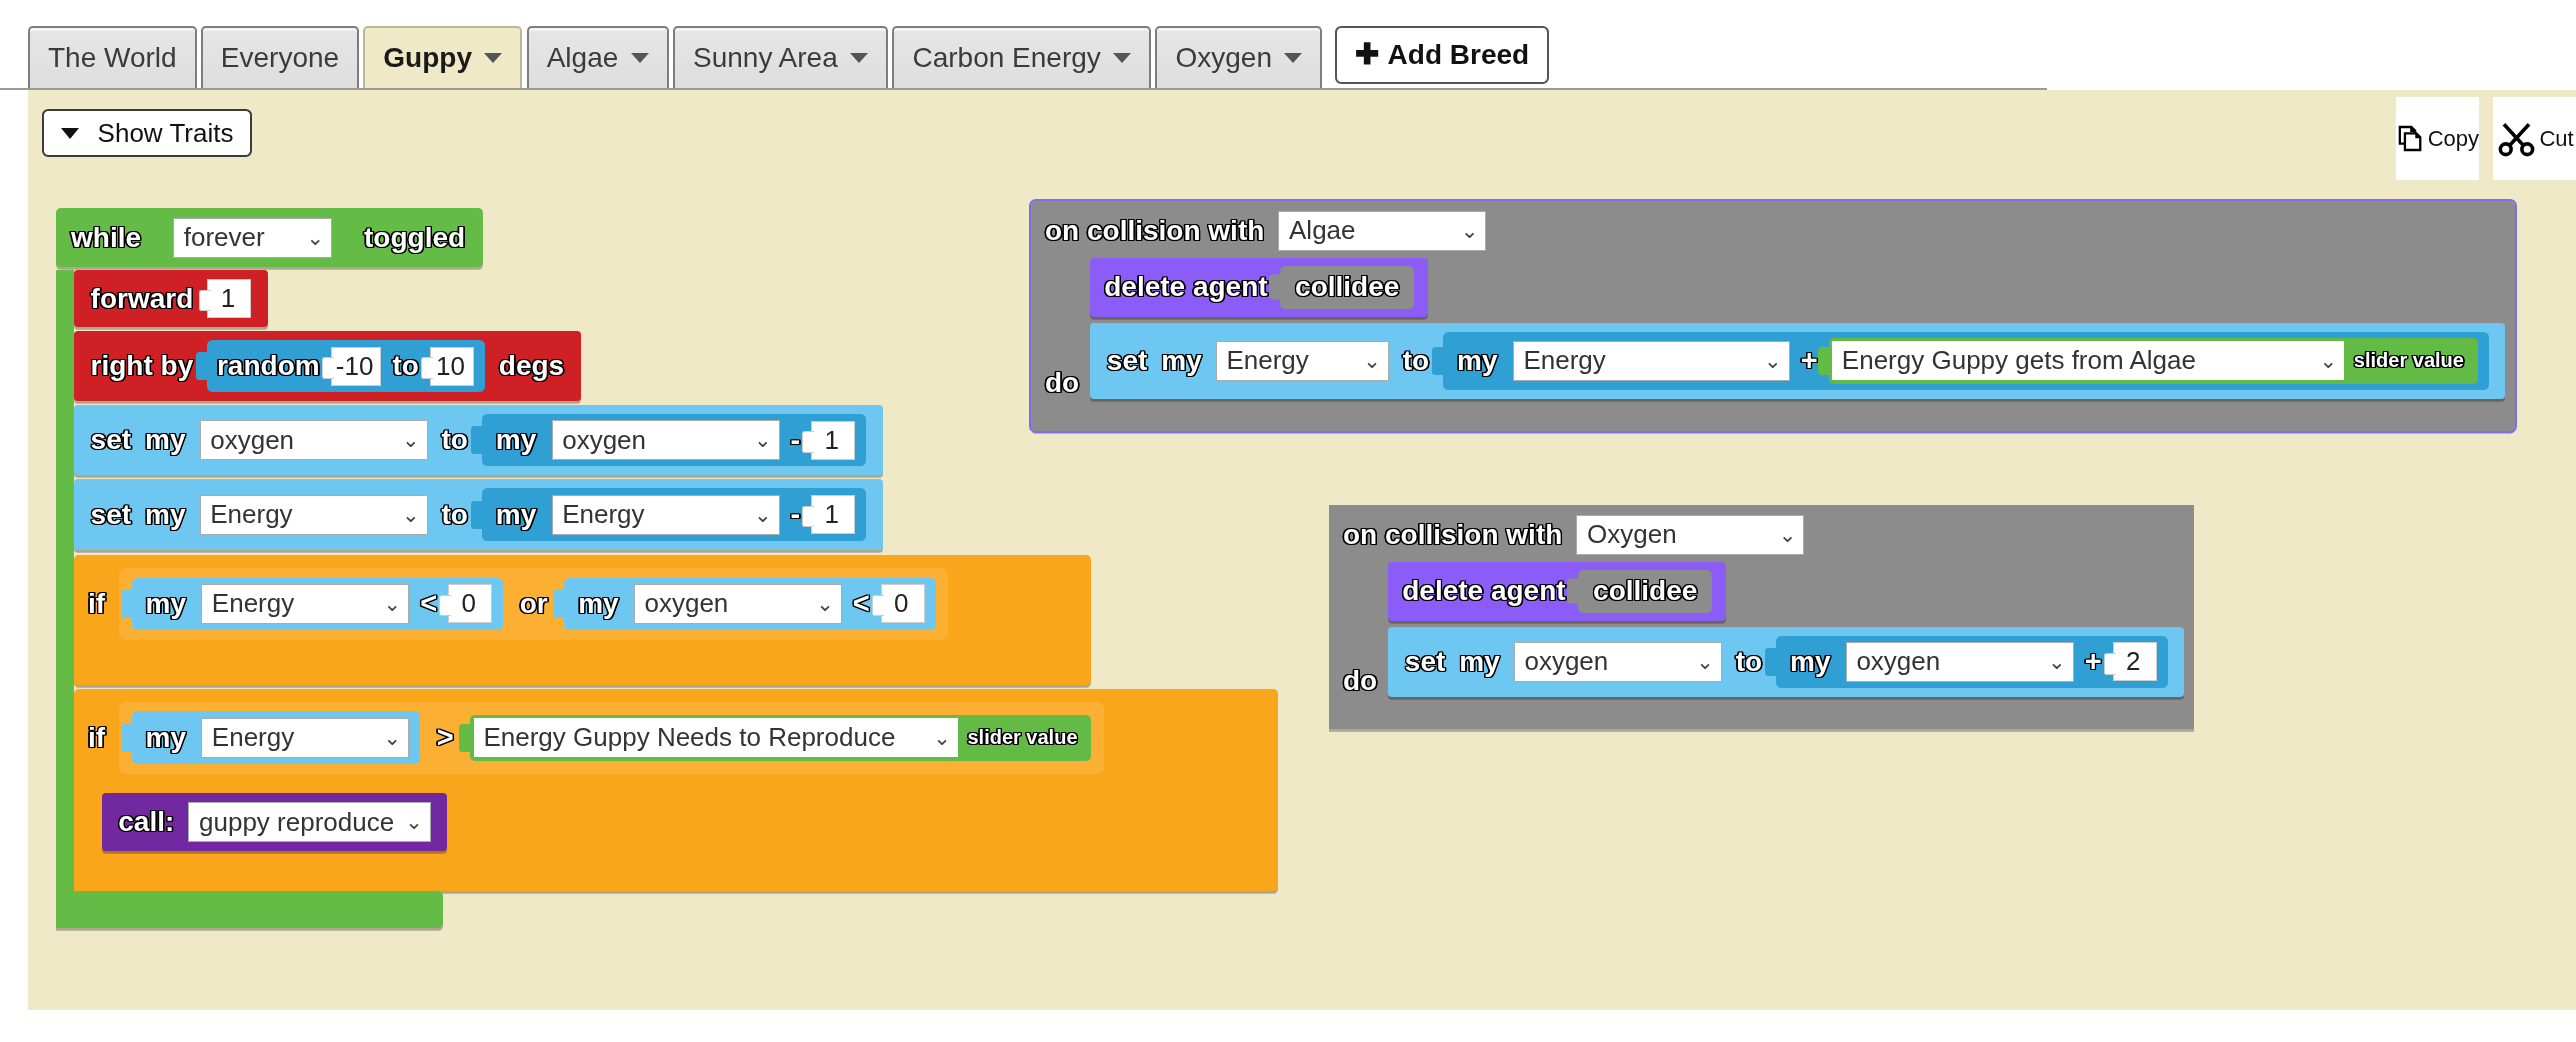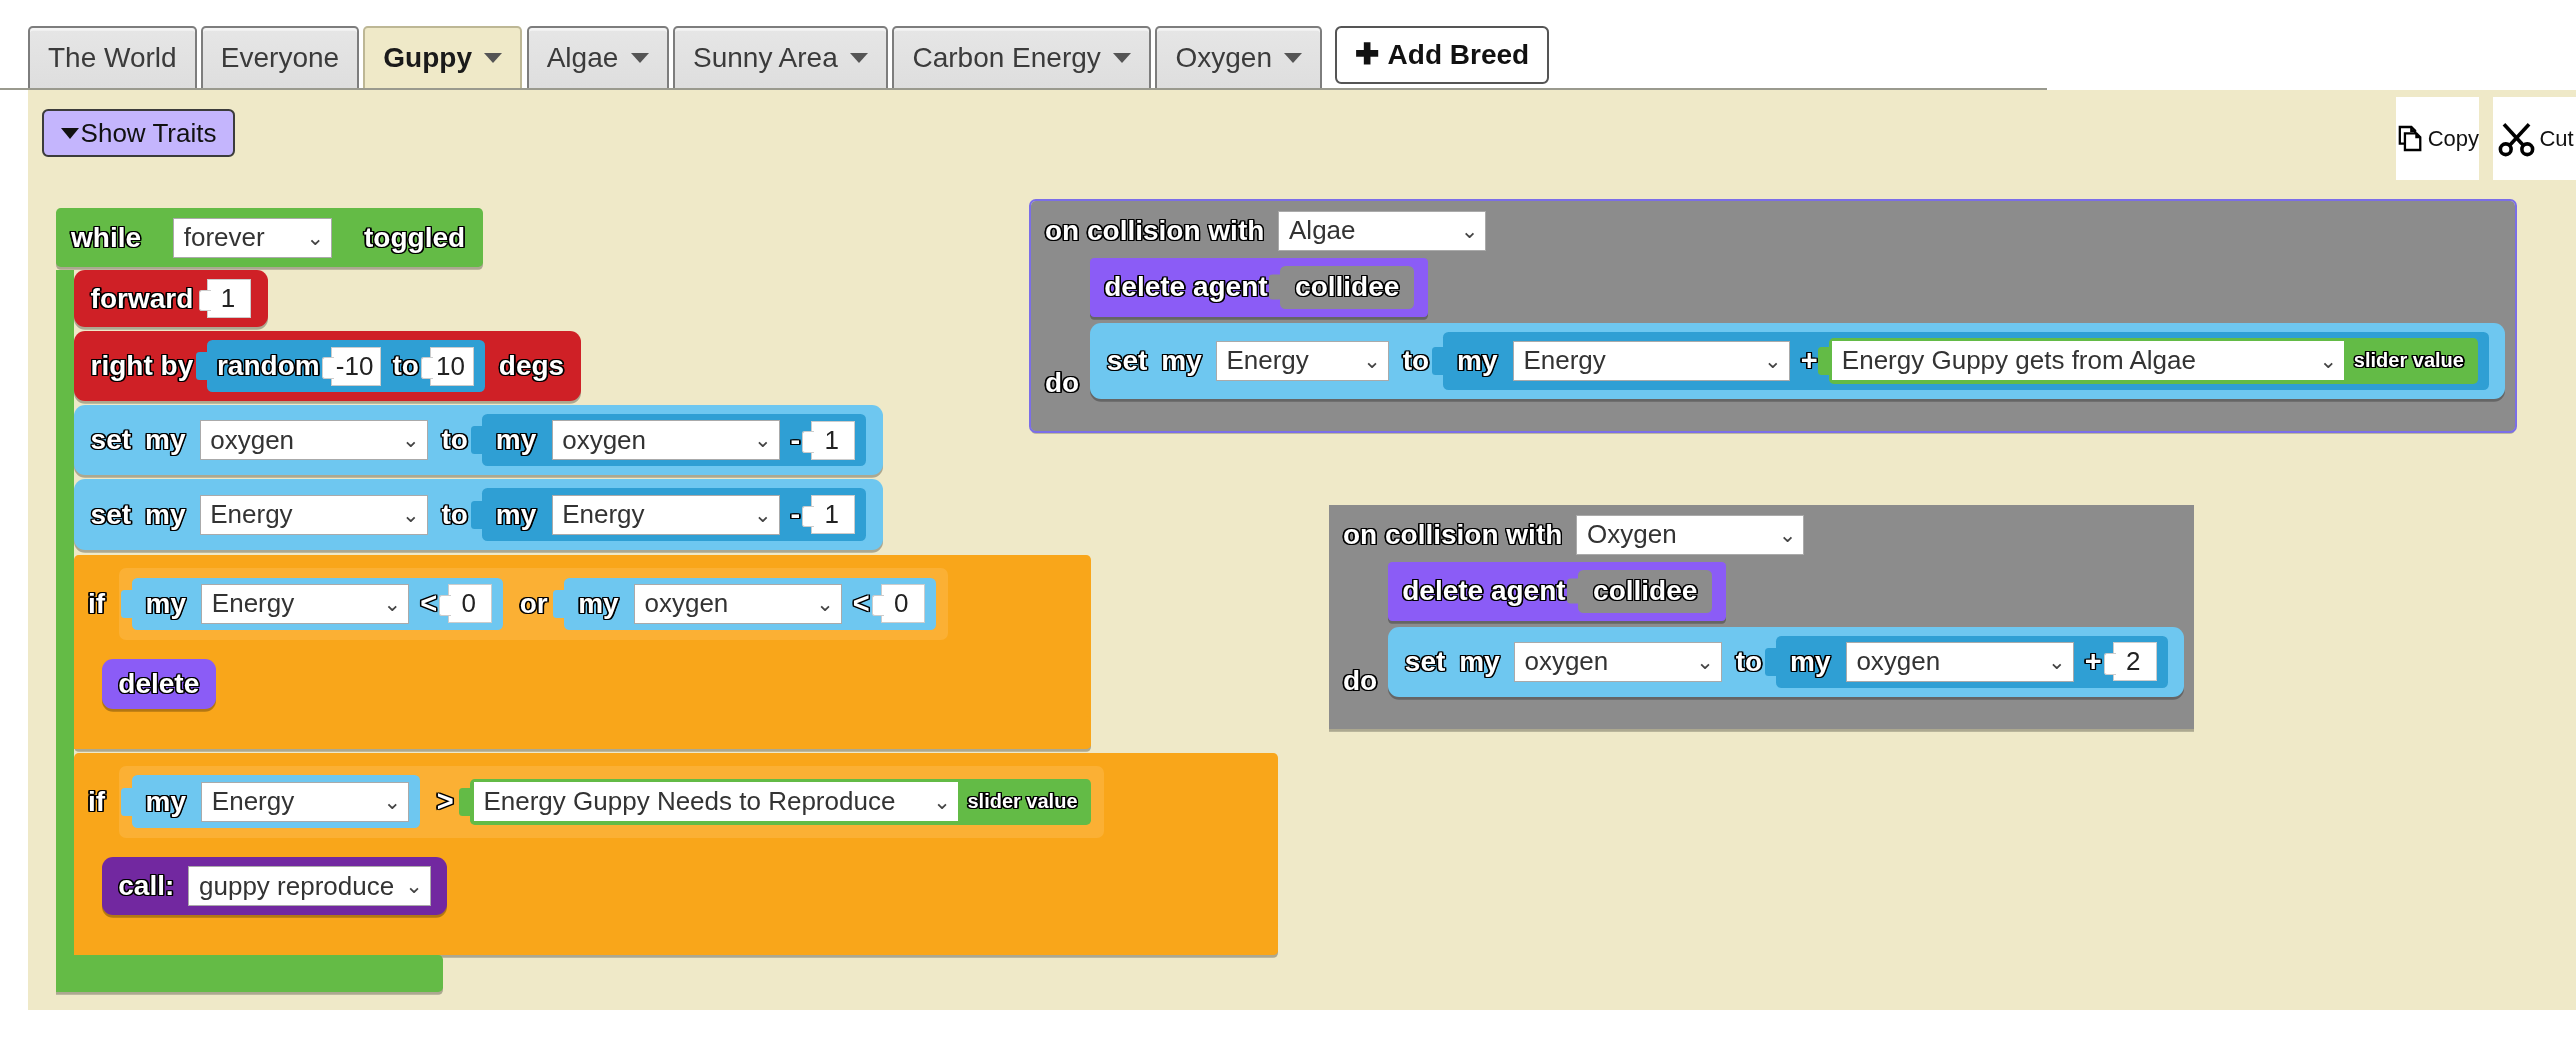--- a/index.html
+++ b/index.html
@@ -69,22 +69,22 @@
     position: absolute; left: 28px; top: 90px;
     width: 2548px; height: 920px;
     background: #efe9c8;
     overflow: hidden;
   }
 
   
   .show-traits {
     position: absolute; left: 14px; top: 19.4px;
     height: 48px; padding: 0 16.6px;
-    display: flex; align-items: center; gap: 2px;
-    background: #c4b5fd;
+    display: flex; align-items: center; gap: 19px;
+    background: #ffffff;
     border: 2.1px solid #3c3c3c;
     border-radius: 6.2px;
     font-size: 26px; color: #111;
     cursor: pointer;
   }
   .show-traits .caret {
     width: 0; height: 0;
     border-left: 9px solid transparent;
     border-right: 9px solid transparent;
     border-top: 11px solid #111;
@@ -177,21 +177,21 @@
   .while-body {
     border-left: 18px solid #64bb46;
     padding: 0;
   }
   .while-foot {
     width: 387px; height: 37px;
     border-radius: 0 4.8px 4.8px 0;
   }
 
   .stmt {
-    border-radius: 11px;
+    border-radius: 4px;
     padding: 9px 16.6px;
     display: flex; align-items: center; gap: 14px;
     width: fit-content;
     position: relative;
   }
 
   
   .rep {
     border-radius: 5.5px;
     padding: 6.2px 11px 6.2px 9.7px;
@@ -437,25 +437,20 @@
                 <span>oxygen</span>
                 <span class="chev">⌄</span>
               </div>
               <span class="lbl op">&lt;</span>
               <div class="num">
                 <span>0</span>
               </div>
             </div>
           </div>
         </div>
-        <div class="ifbody">
-          <div class="stmt c-del shadow" style="width:fit-content">
-            <span class="lbl">delete</span>
-          </div>
-        </div>
         <div class="iffoot c-orange" style="width:1017px"></div>
       </div>
 
       <div class="ifwrap c-orange shadow" style="margin-top:4.2px">
         <div class="ifhead">
           <span class="lbl">if</span>
           <div class="ifslot c-orange2">
             <div class="rep c-blue">
               <span class="lbl my-tag">my</span>
               <div class="dd" style="min-width:208px">

